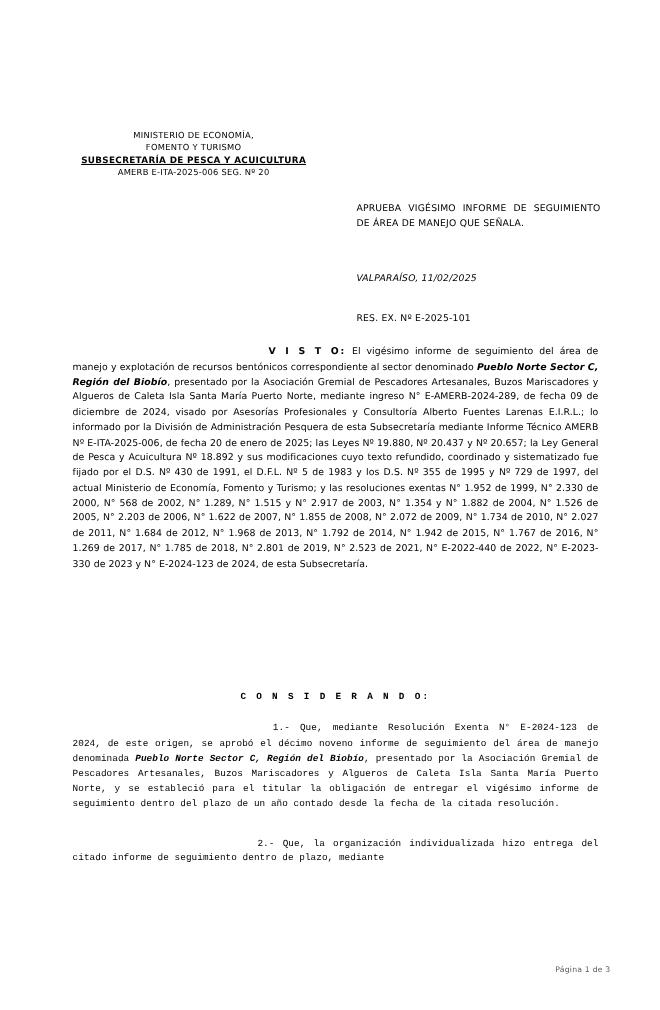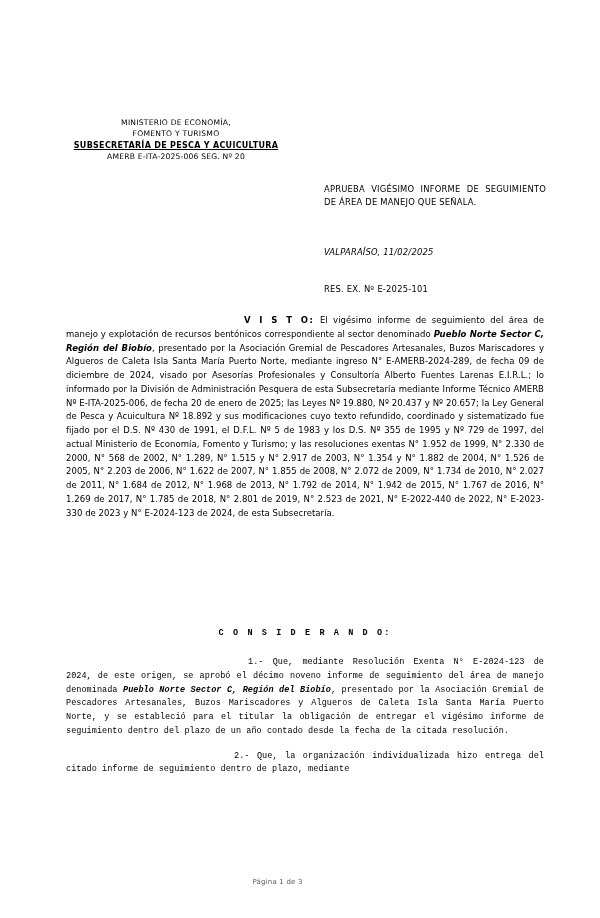--- a/index.html
+++ b/index.html
@@ -128,21 +128,21 @@
     width: 478px;
   }
   p.para {
     margin: 0;
     font-size: 8.5px;
     line-height: 1.62;
     text-align: justify;
     text-indent: 0;
     letter-spacing: 0.05px;
   }
-  p.para + p.para { margin-top: 11px; }
+  p.para + p.para { margin-top: 22px; }
 
   .lead {
     font-weight: bold;
     letter-spacing: 1.6px;
   }
   .lead-pad { padding-left: 178px; }
   .num-pad { padding-left: 182px; }
   .num-pad2 { padding-left: 168px; }
 
   b.em {
@@ -169,21 +169,21 @@
     font-family: Liberation Mono, monospace;
   }
   .considerando-body { padding-top: 28px; }
 
   
   .footer {
     position: absolute;
     left: 0;
     top: 878px;
     width: 600px;
-    text-align: center;
+    text-align: right;
     padding-right: 45px;
     box-sizing: border-box;
     font-size: 7px;
     color: #5a5a5a;
     letter-spacing: 0.2px;
   }
 </style>
 </head>
 <body>
 

